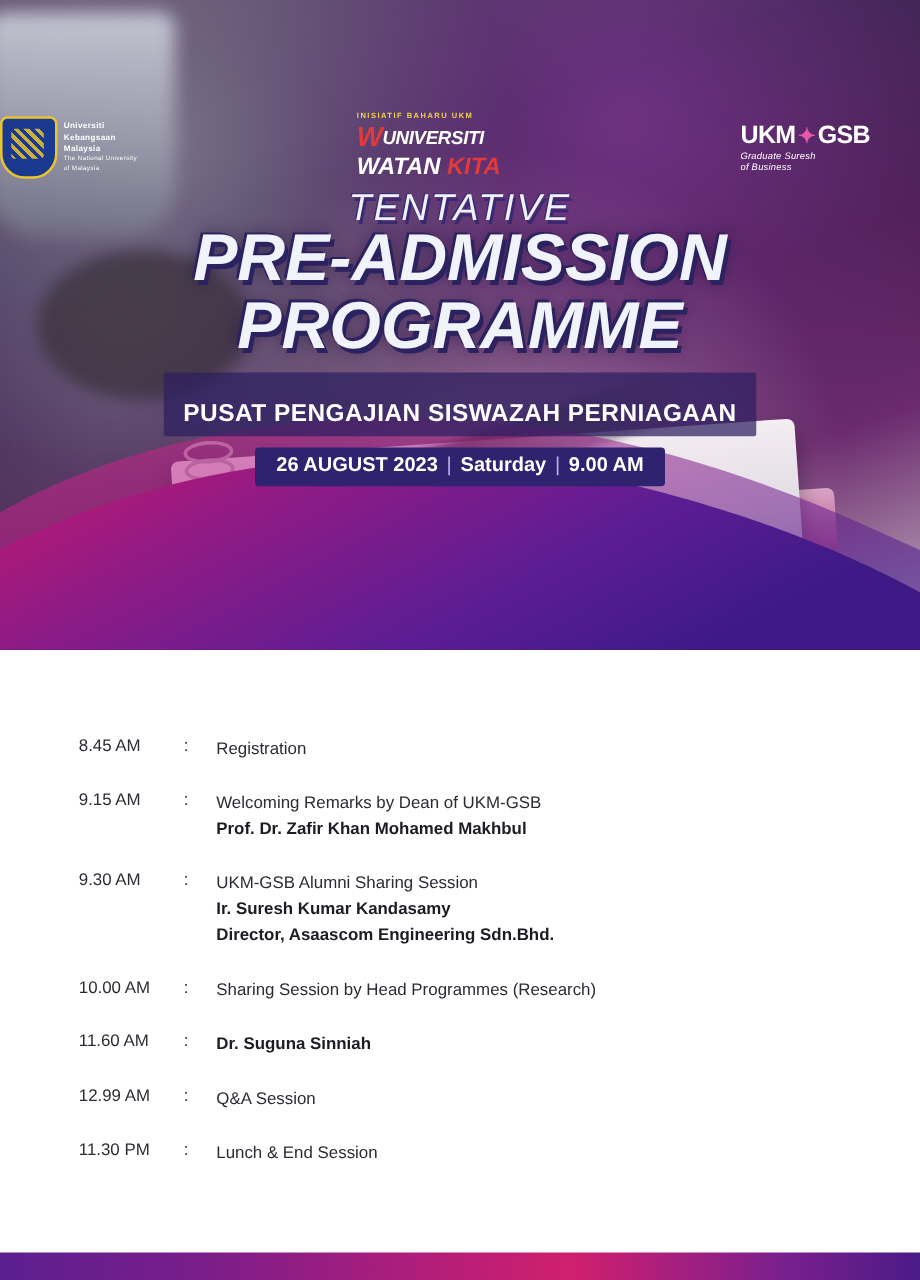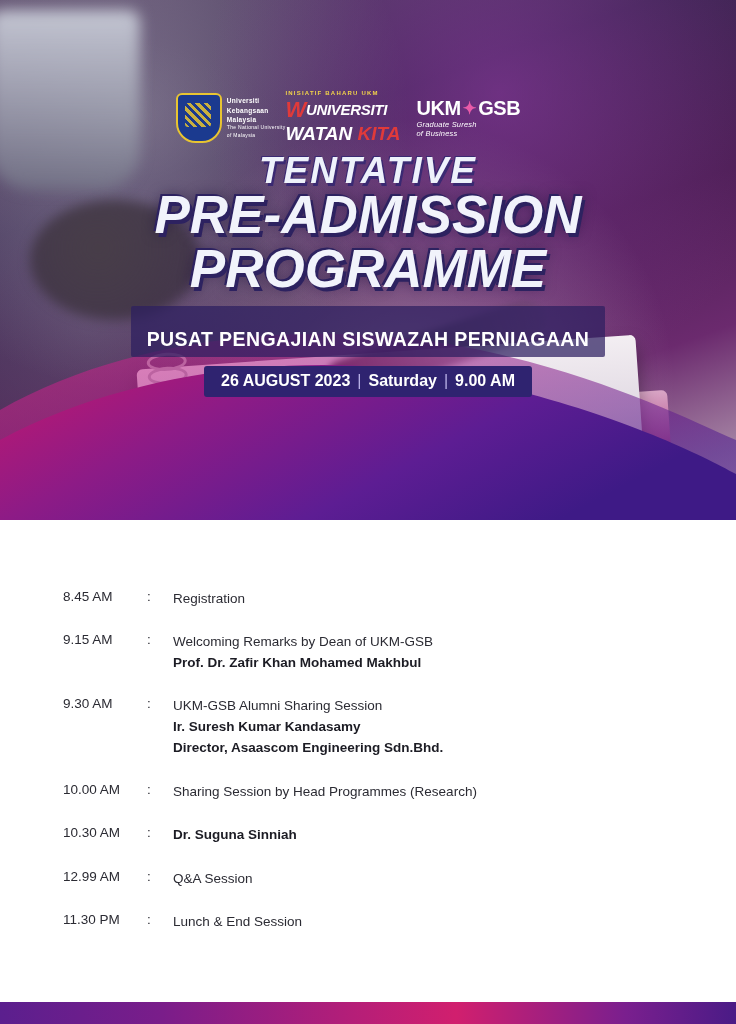--- a/index.html
+++ b/index.html
@@ -113,22 +113,23 @@
     height: 230px;
   }
 
   
   .logos {
     position: absolute;
     top: 90px;
     left: 0;
     width: 696px;
     display: flex;
-    justify-content: center;
+    justify-content: space-between;
     align-items: center;
+    gap: 22px;
     z-index: 5;
   }
   .logo-ukm { display: flex; align-items: center; gap: 5px; }
   .crest {
     width: 42px; height: 46px;
     background: #1b3a8f;
     border: 2px solid #e8c531;
     border-radius: 6px 6px 20px 20px;
     position: relative;
   }
@@ -168,22 +169,22 @@
 
   
   .title-block {
     position: absolute;
     top: 150px;
     width: 736px;
     text-align: center;
     z-index: 6;
   }
   .t-tentative {
-    font-size: 37px;
-    font-weight: bold;
+    font-size: 30px;
+    font-weight: normal;
     font-style: italic;
     letter-spacing: 2px;
     color: #eef2fb;
     text-shadow: 2px 3px 0 #3b2a73, -1px -1px 0 #3b2a73;
     margin-bottom: -4px;
   }
   .t-main1, .t-main2 {
     font-size: 53px;
     font-weight: bold;
     font-style: italic;
@@ -383,21 +384,21 @@
 
   <div class="row">
     <div class="time">10.00 AM</div>
     <div class="colon">:</div>
     <div class="desc">
       <div class="line1">Sharing Session by Head Programmes (Research)</div>
     </div>
   </div>
 
   <div class="row">
-    <div class="time">10.30 AM</div>
+    <div class="time">11.60 AM</div>
     <div class="colon">:</div>
     <div class="desc">
       <div class="line2">Dr. Suguna Sinniah</div>
     </div>
   </div>
 
   <div class="row">
     <div class="time">12.99 AM</div>
     <div class="colon">:</div>
     <div class="desc">

